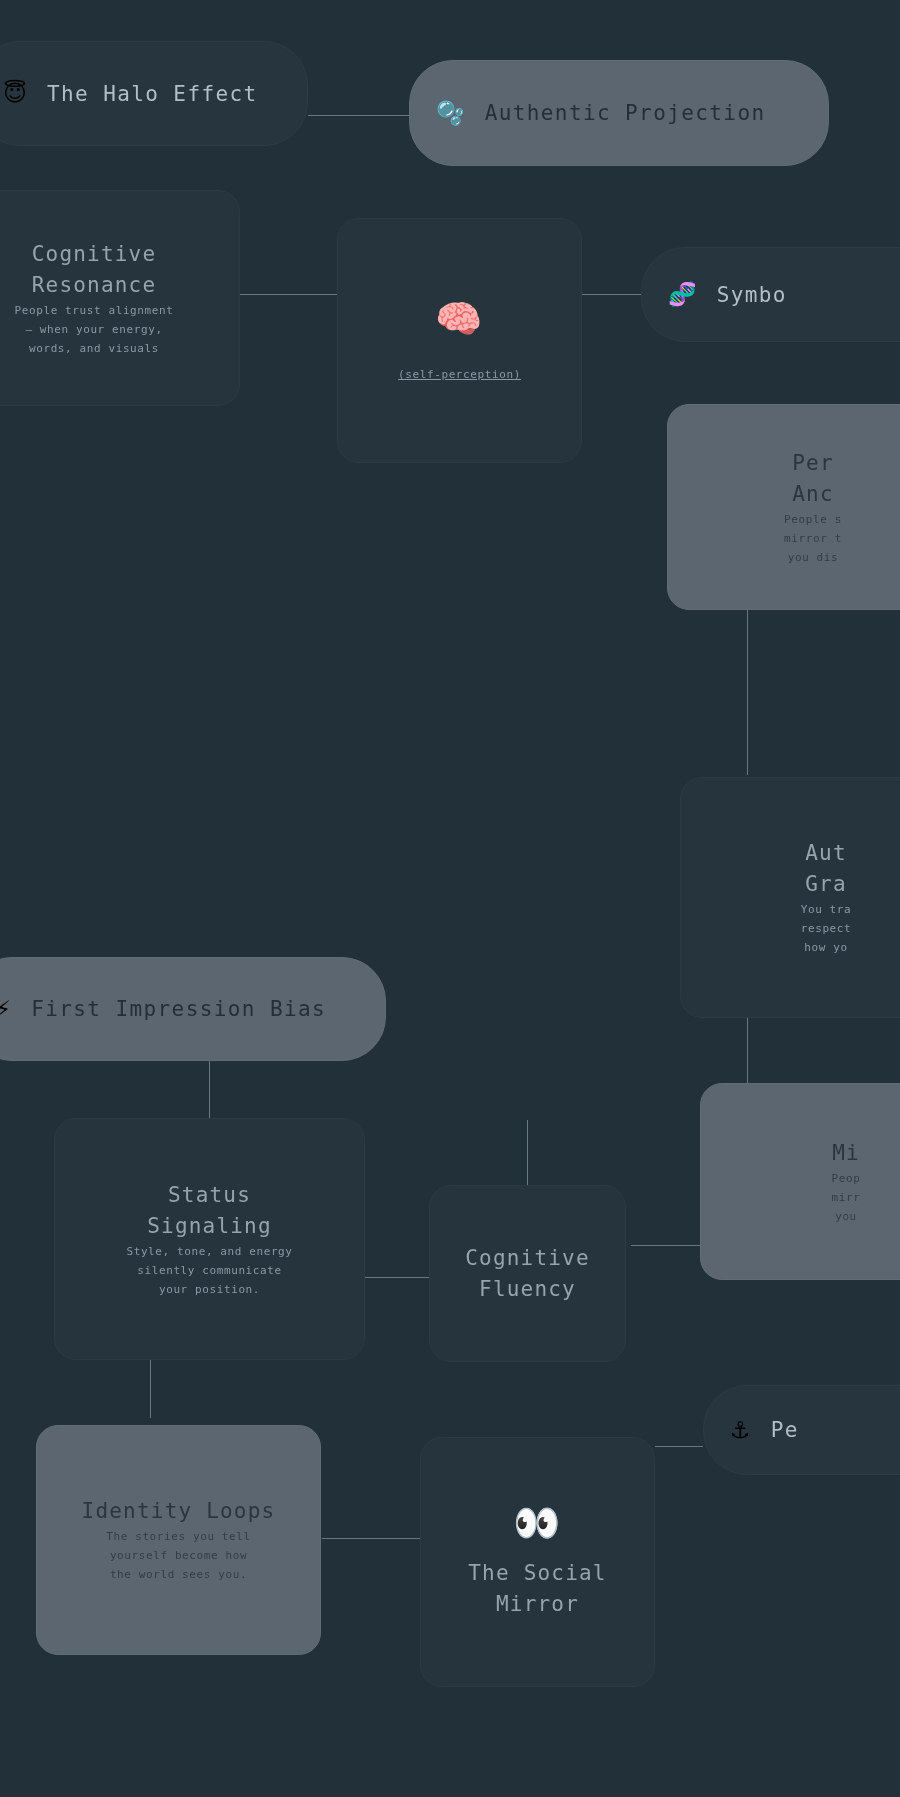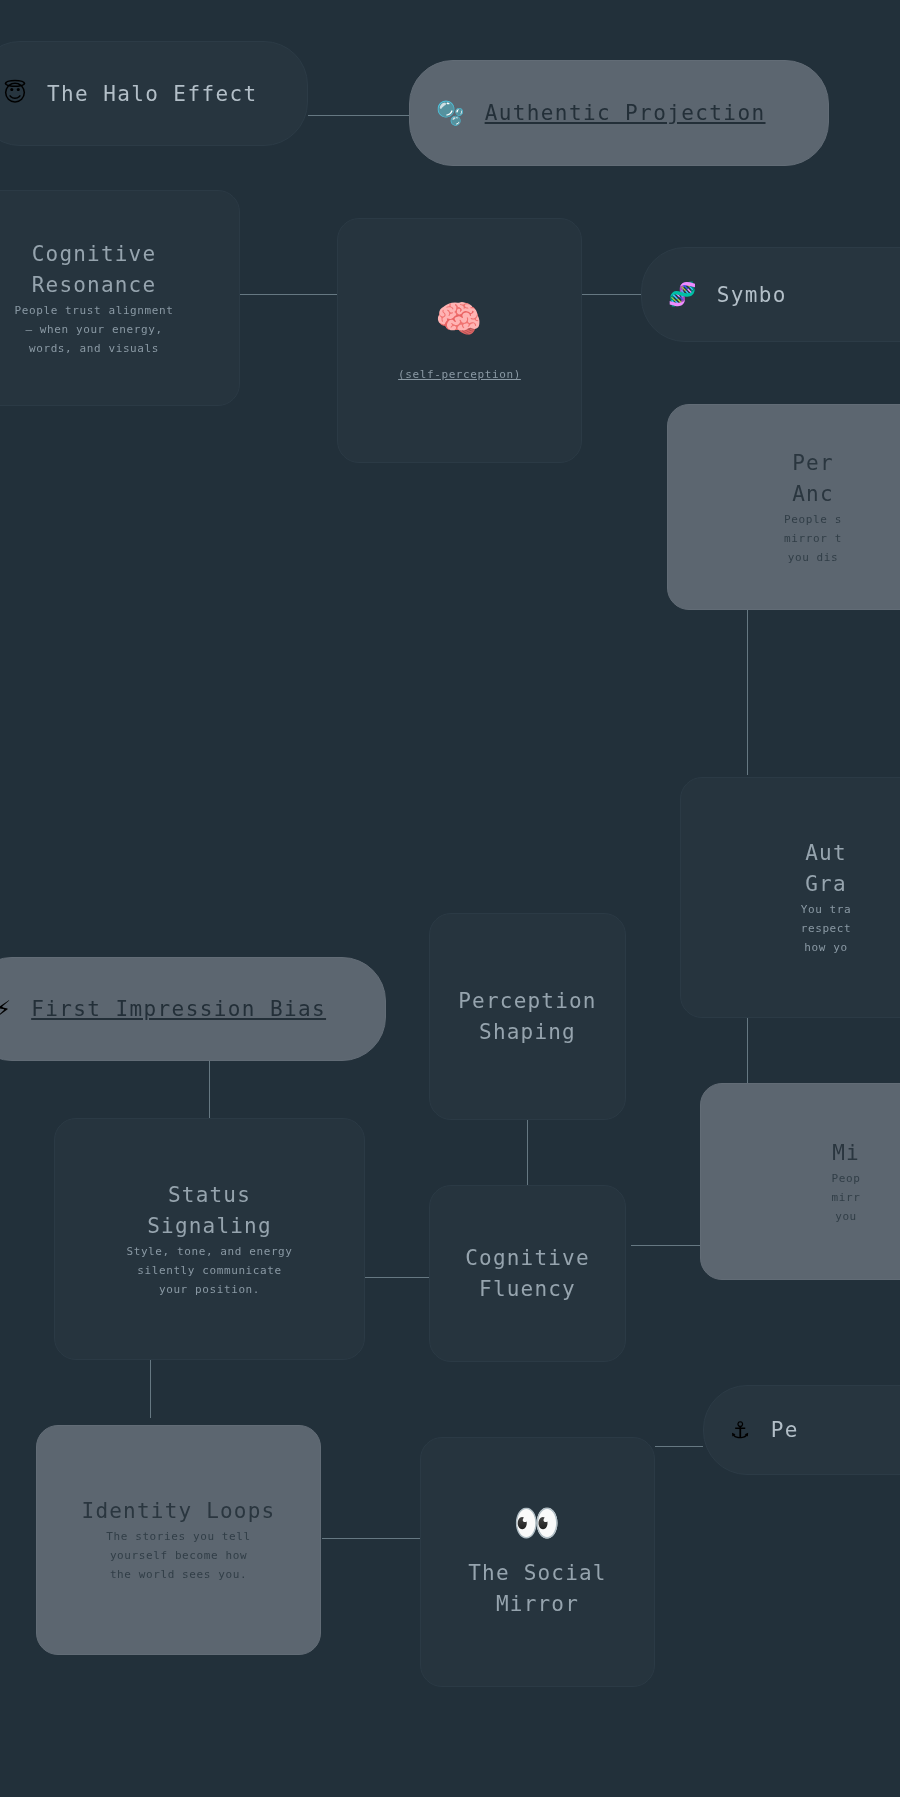--- a/index.html
+++ b/index.html
@@ -107,21 +107,21 @@
     line-height: 1;
     flex: none;
     font-family: "DejaVu Sans", sans-serif;
   }
   .pill .plabel {
     font-size: 21px;
     letter-spacing: 1.4px;
     color: #b3bfc8;
     white-space: nowrap;
   }
-  .pill.lit .plabel { color: #232f38; text-decoration: underline; }
+  .pill.lit .plabel { color: #232f38; }
 
   .node .emoji-big {
     font-size: 38px;
     line-height: 1;
     margin-bottom: 16px;
     font-family: "DejaVu Sans", sans-serif;
   }
 </style>
 </head>
 <body>
@@ -183,24 +183,20 @@
     <div class="sub">You tra
 respect
 how yo</div>
   </div>
 
   <div class="pill lit" style="left:-32px; top:957px; width:418px; height:104px;">
     <span class="emoji">⚡</span>
     <span class="plabel">First Impression Bias</span>
   </div>
 
-  <div class="node dim" style="left:429px; top:913px; width:197px; height:207px; padding:0 16px;">
-    <div class="title">Perception
-Shaping</div>
-  </div>
 
   <div class="node dim" style="left:54px; top:1118px; width:311px; height:242px; padding:0 22px;">
     <div class="title">Status
 Signaling</div>
     <div class="sub">Style, tone, and energy
 silently communicate
 your position.</div>
   </div>
 
   <div class="node dim" style="left:429px; top:1185px; width:197px; height:177px; padding:0 16px;">

